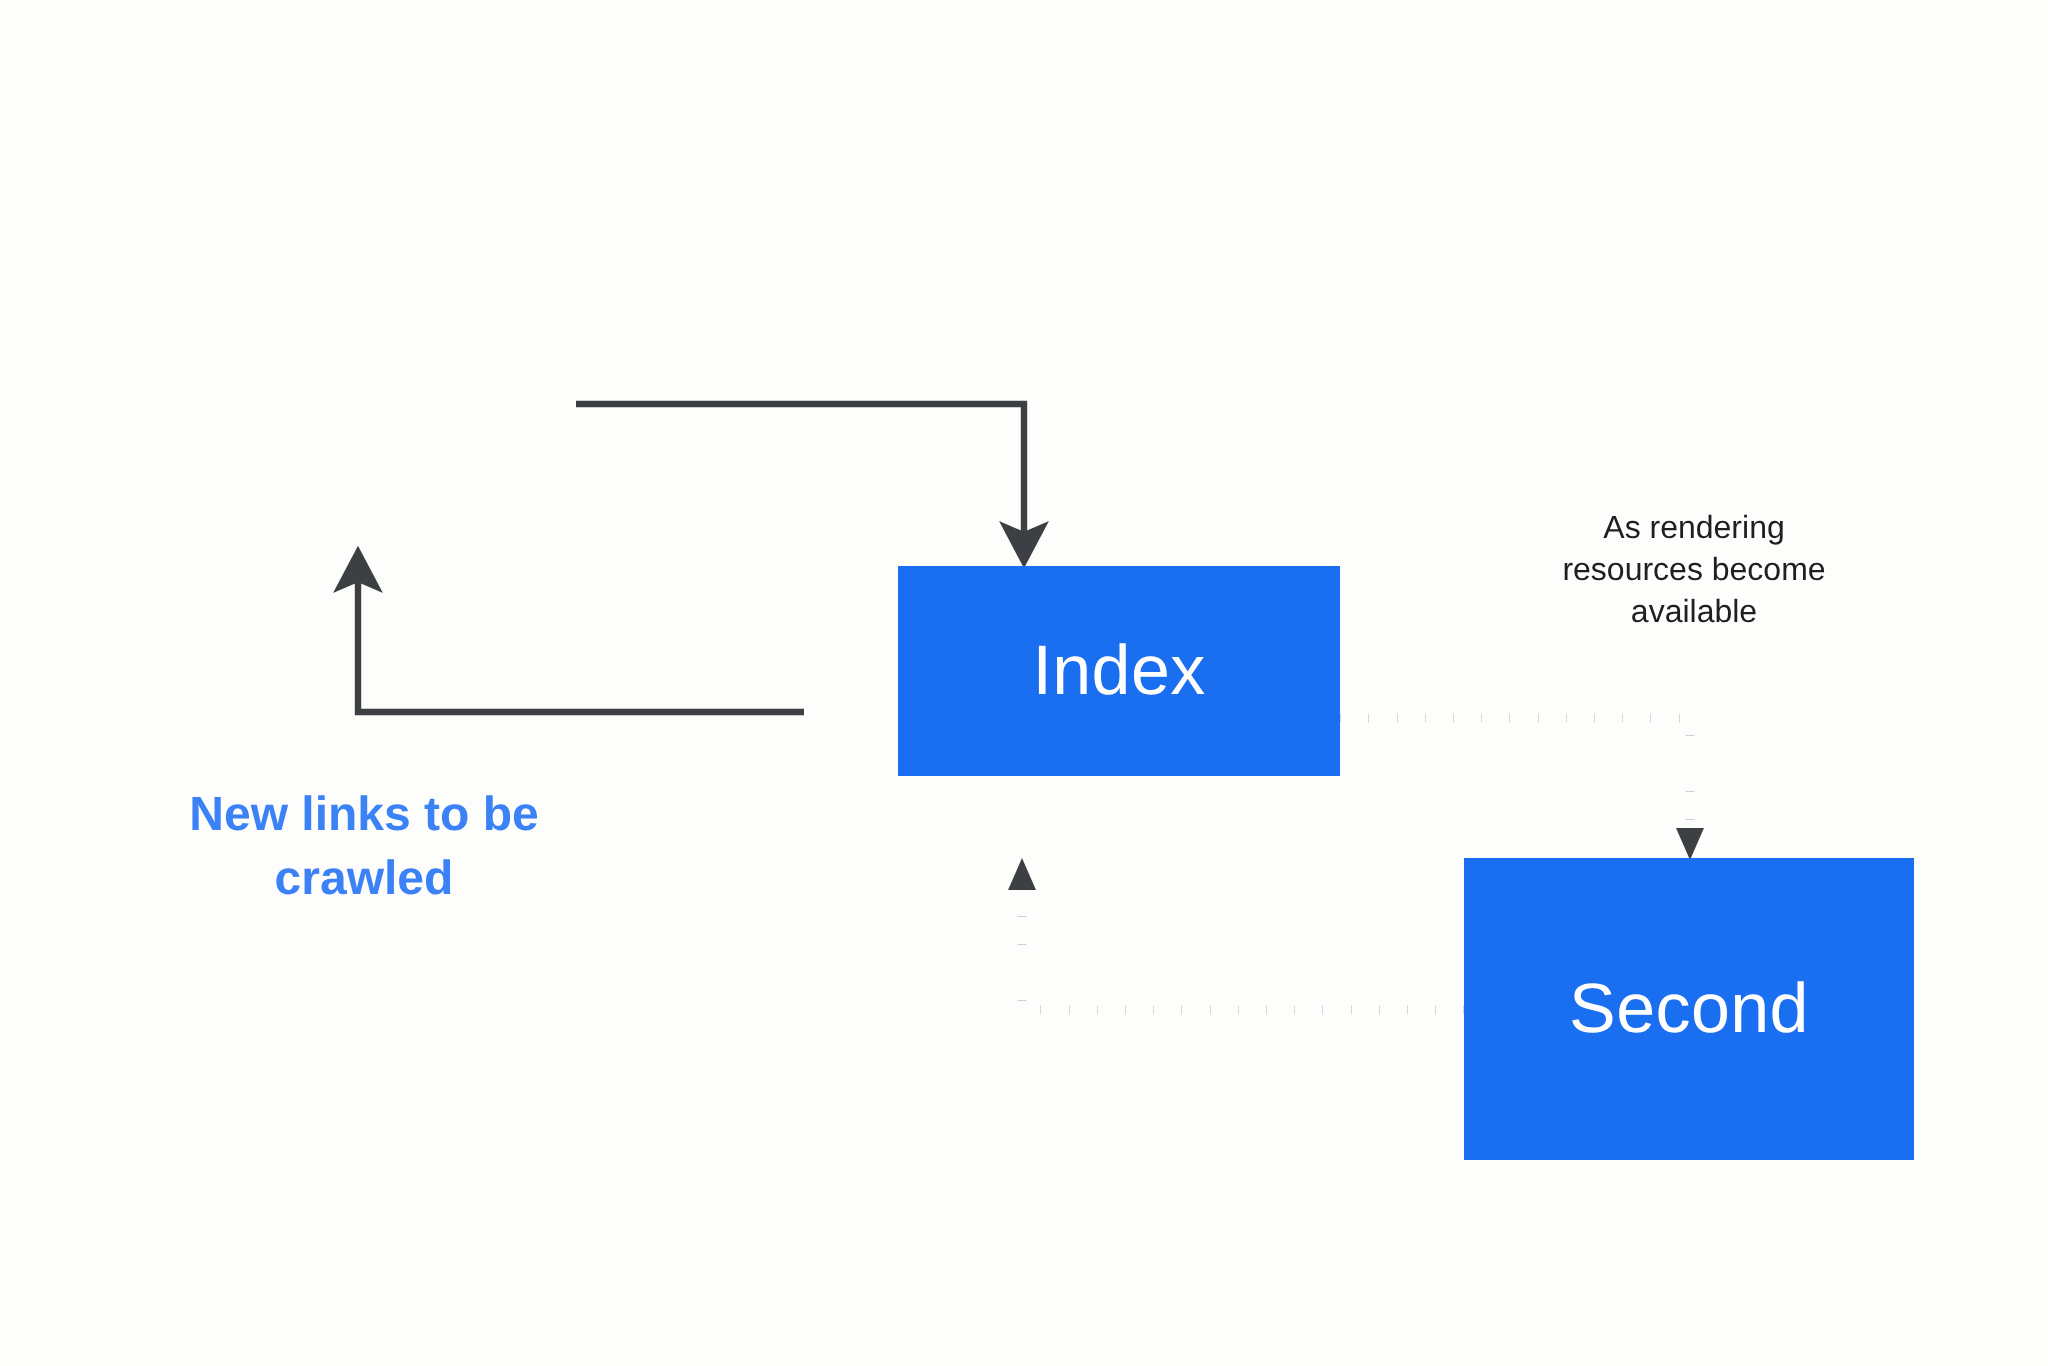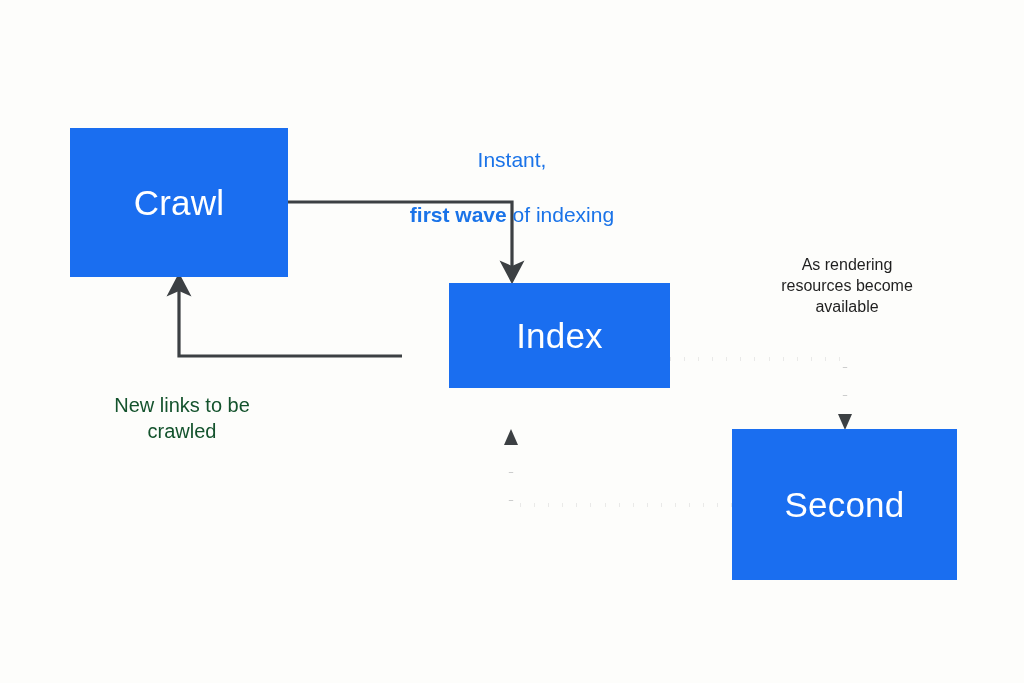--- a/index.html
+++ b/index.html
@@ -55,23 +55,23 @@
     font-size: 21px;
     color: #1a73e8;
     font-weight: 400;
   }
   #caption-first-wave .strong { font-weight: 700; }
 
   #caption-new-links {
     left: 76px;
     top: 392px;
     width: 212px;
-    font-size: 20px;
-    color: #14532d;
-    font-weight: 400;
+    font-size: 24px;
+    color: #3b82f6;
+    font-weight: 700;
   }
   #caption-rendering {
     left: 740px;
     top: 254px;
     width: 214px;
     font-size: 16px;
     color: #1f1f1f;
     font-weight: 400;
   }
   #caption-second-wave {
@@ -109,36 +109,29 @@
       <path d="M845,399 L845,421" fill="none" stroke="#3c4043" stroke-width="3.2" marker-end="url(#arrowhead)" opacity="0"></path>
       <path d="M838,414 L845,430 L852,414 Z" fill="#3c4043"></path>
     </g>
 
     <g>
       <path d="M732,505 L511,505 L511,446" fill="none" stroke="#3c4043" stroke-width="4.4" stroke-linecap="butt" stroke-dasharray="0.1 14" stroke-linejoin="miter"></path>
       <path d="M504,445 L511,429 L518,445 Z" fill="#3c4043"></path>
     </g>
   </svg>
 
-  <div class="node" id="node-crawl">
-    <span>Crawl</span>
-  </div>
 
   <div class="node" id="node-index">
     <span>Index</span>
   </div>
 
   <div class="node" id="node-render">
     <span>Second</span>
   </div>
 
-  <div class="caption" id="caption-first-wave">
-    <span>Instant,</span><br>
-    <span class="strong">first wave</span><span> of indexing</span>
-  </div>
 
   <div class="caption" id="caption-new-links">New links to be
 crawled</div>
 
   <div class="caption" id="caption-rendering">As rendering
 resources become
 available</div>
 
 
 </div>

